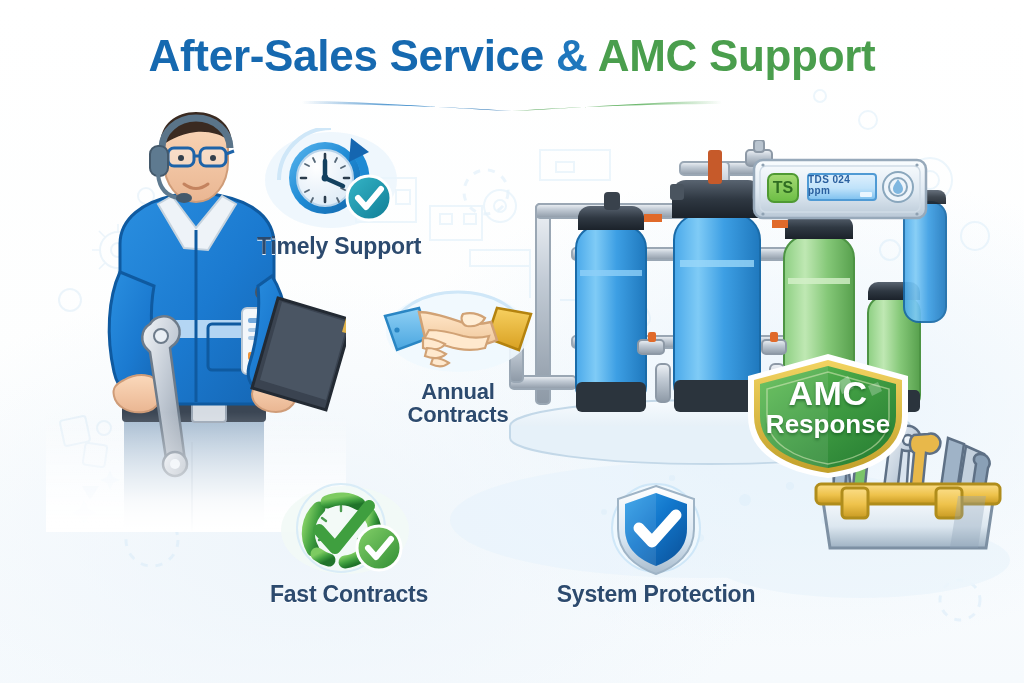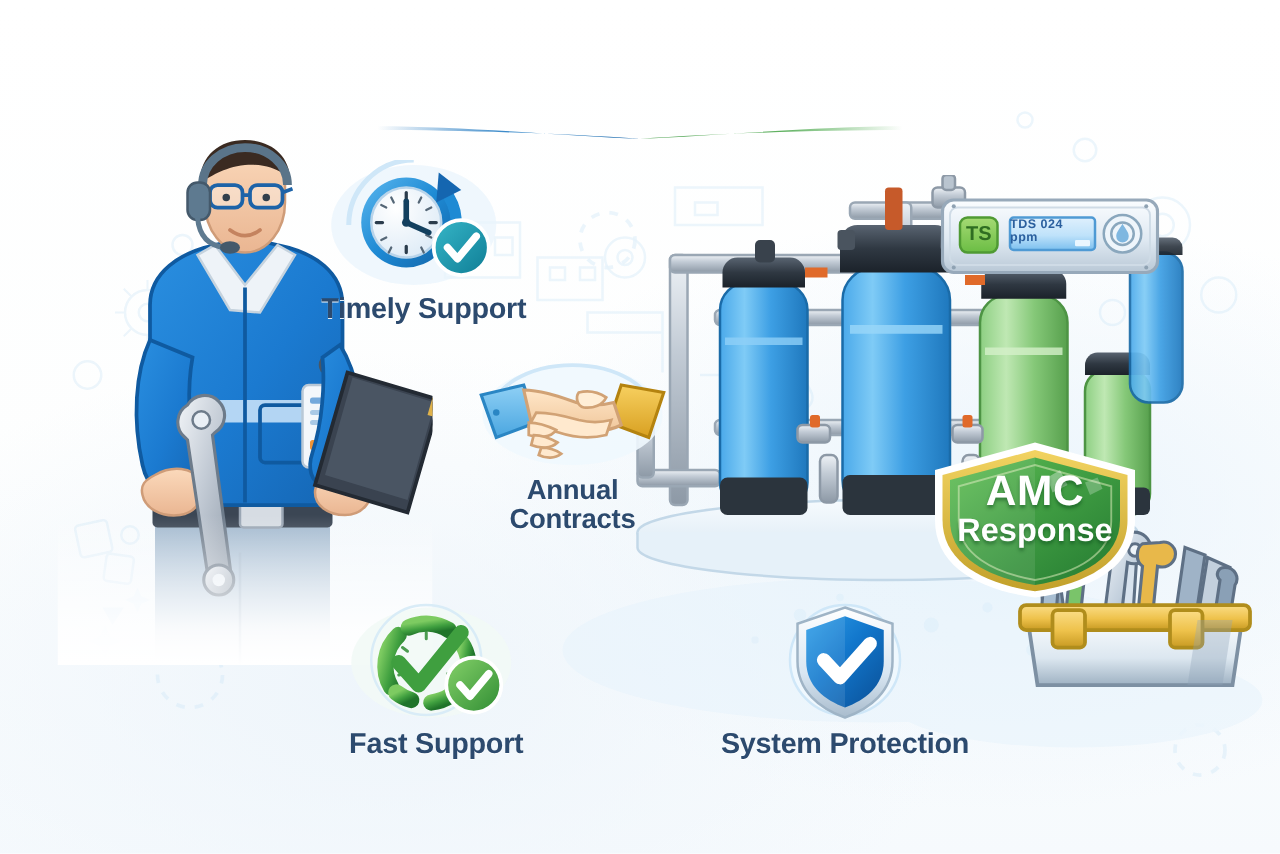--- a/index.html
+++ b/index.html
@@ -50,21 +50,21 @@
 
   #f-timely{left:236px;top:128px;width:206px;}
   #f-timely .caption{font-size:23px;}
 
   #f-annual{left:378px;top:286px;width:160px;}
   #f-annual .caption{font-size:22px;}
 
   #f-fast{left:250px;top:480px;width:198px;}
   #f-fast .caption{font-size:23px;}
 
-  #f-protect{left:562px;top:480px;width:228px;}
+  #f-protect{left:542px;top:480px;width:228px;}
   #f-protect .caption{font-size:23px;}
 
   
   #technician{position:absolute;left:46px;top:112px;width:300px;height:420px;}
   #technician svg{display:block;}
 
   
   #plant{position:absolute;left:480px;top:140px;width:480px;height:330px;}
   #plant svg{display:block;}
 
@@ -166,20 +166,27 @@
         <circle cx="745" cy="500" r="6"></circle>
           <circle cx="790" cy="486" r="4"></circle>
         <circle cx="700" cy="538" r="4"></circle>
           <circle cx="826" cy="520" r="5"></circle>
         <circle cx="604" cy="512" r="3"></circle>
           <circle cx="880" cy="498" r="3"></circle>
       </g>
     </svg>
   </div>
 
+  <div class="title-wrap">
+    <div class="title">
+      <span class="t-blue">After-Sales Service</span>
+      <span class="t-amp">&amp;</span>
+      <span class="t-green">AMC Support</span>
+    </div>
+  </div>
 
   <svg class="swoosh" viewBox="0 0 420 30" xmlns="http://www.w3.org/2000/svg">
     <defs>
       <linearGradient id="swl" x1="0" y1="0" x2="1" y2="0">
         <stop offset="0" stop-color="#2f7fc4" stop-opacity="0"></stop>
         <stop offset="55%" stop-color="#1f7ac2"></stop>
         <stop offset="100%" stop-color="#1463a8"></stop>
       </linearGradient>
       <linearGradient id="swr" x1="0" y1="0" x2="1" y2="0">
         <stop offset="0" stop-color="#4aa04d"></stop>
@@ -540,21 +547,21 @@
 
       <g stroke="#2f8c33" stroke-width="2.4" stroke-linecap="round" opacity=".85">
         <path d="M72 26v5M53 38l4 3M91 38l-4 3M50 60l5-1M94 60l-5-1"></path>
       </g>
 
       <path d="M50 50l16 18 34-42" stroke="#3f9f3f" stroke-width="12" fill="none" stroke-linecap="round" stroke-linejoin="round"></path>
 
       <circle cx="110" cy="68" r="22" fill="url(#gb)" stroke="#ffffff" stroke-width="3"></circle>
       <path d="M99 68l8 9 15-18" stroke="#ffffff" stroke-width="6" fill="none" stroke-linecap="round" stroke-linejoin="round"></path>
     </svg>
-    <div class="caption">Fast Support</div>
+    <div class="caption">Fast Contracts</div>
   </div>
 
   <div class="feature" id="f-protect">
     <svg class="icon" width="150" height="100" viewBox="0 0 150 100" xmlns="http://www.w3.org/2000/svg">
       <defs>
         <linearGradient id="shB" x1="0" y1="0" x2="1" y2="1">
           <stop offset="0" stop-color="#2f9fe8"></stop>
           <stop offset="45%" stop-color="#1277cc"></stop>
           <stop offset="100%" stop-color="#0a4f96"></stop>
         </linearGradient>

